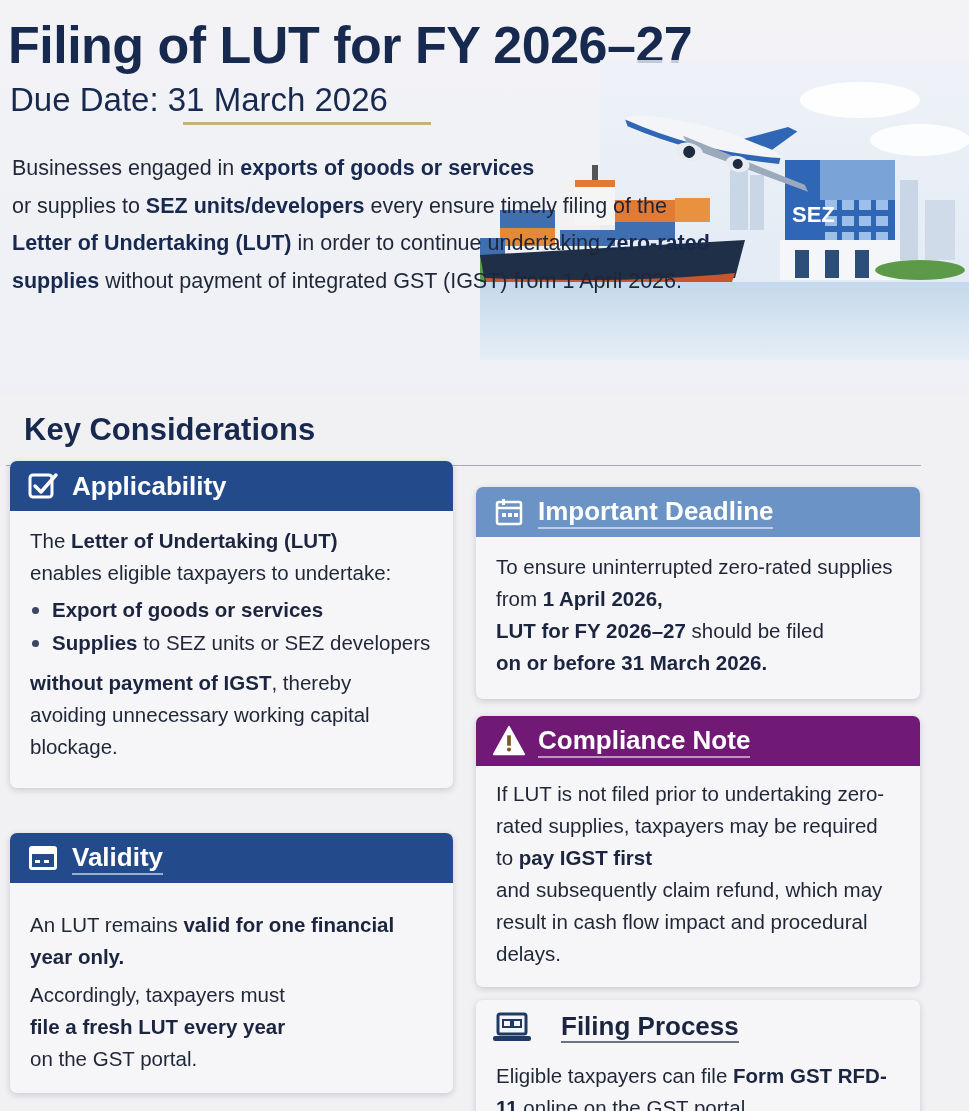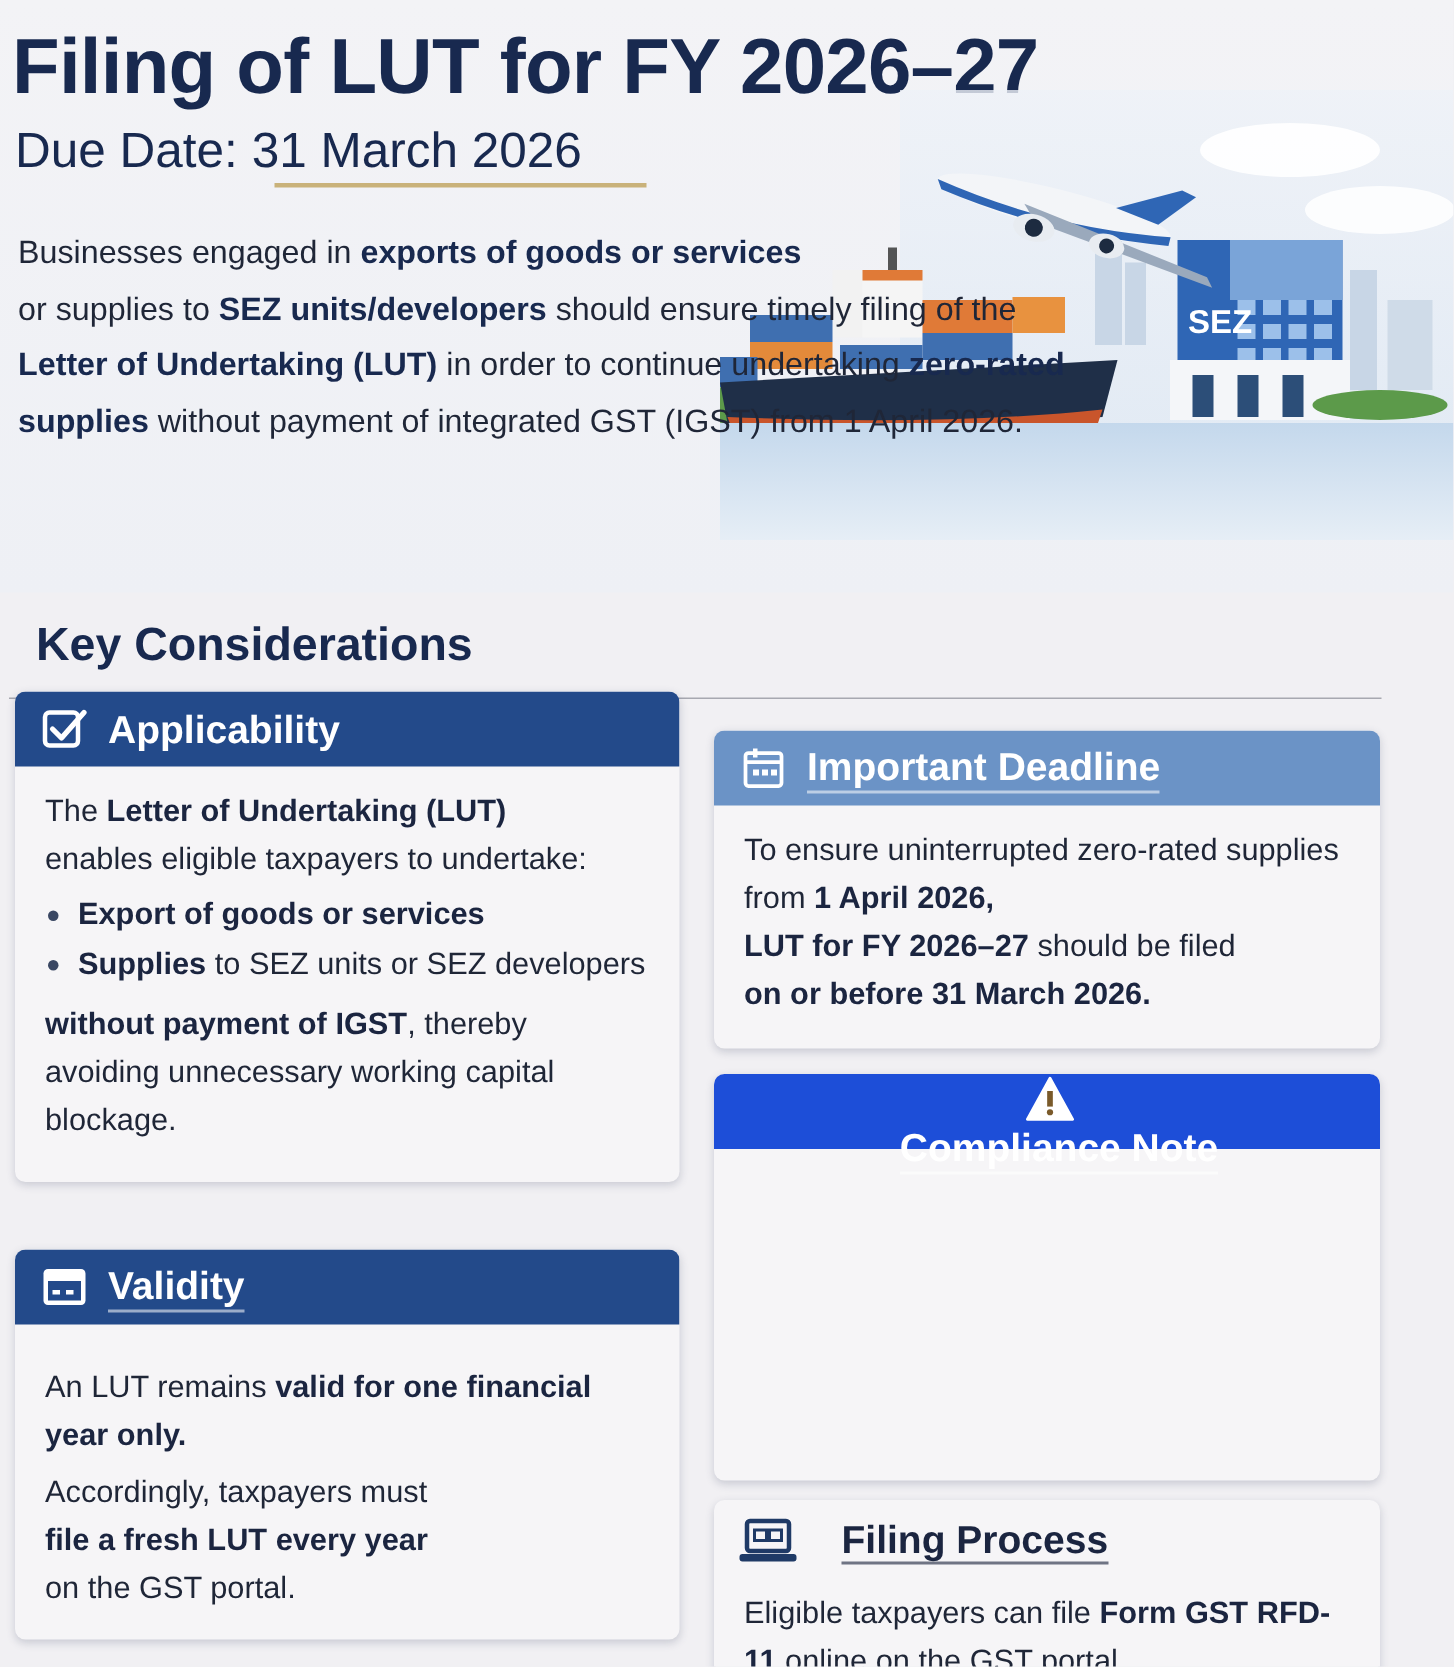--- a/index.html
+++ b/index.html
@@ -36,21 +36,21 @@
   .card-head .ic { width: 34px; height: 34px; margin-right: 12px; display: flex; align-items: center; justify-content: center; }
   .card-head .lbl { border-bottom: 2px solid rgba(255,255,255,0.55); padding-bottom: 1px; line-height: 30px; }
   .card-body { padding: 14px 20px 12px 20px; font-size: 20.5px; line-height: 32px; color: #1f2637; }
   .card-body b { color: #1b2540; }
   .card-body ul { list-style: none; margin: 4px 0 8px 0; }
   .card-body li { position: relative; padding-left: 22px; line-height: 33px; }
   .card-body li::before { content: ""; position: absolute; left: 2px; top: 14px; width: 7px; height: 7px; border-radius: 50%; background: #3a4763; }
 
   .h-navy { background: #234a8a; }
   .h-light { background: #6b93c6; }
-  .h-gold { background: #1d4ed8; flex-direction: column; }
+  .h-gold { background: #701a75; }
 
   #card-applicability { left: 10px; top: 461px; width: 443px; height: 327px; }
   #card-deadline { left: 476px; top: 487px; width: 444px; height: 212px; }
   #card-compliance { left: 476px; top: 716px; width: 444px; height: 271px; }
   #card-validity { left: 10px; top: 833px; width: 443px; height: 260px; }
   #card-filing { left: 476px; top: 1000px; width: 444px; height: 140px; }
 
   .filing-head { height: 54px; display: flex; align-items: center; padding-left: 16px; color: #1b2540; font-size: 26px; font-weight: 700; }
   .filing-head .ic { width: 40px; height: 34px; margin-right: 10px; display: flex; align-items: center; }
   .filing-head .lbl { border-bottom: 2px solid #6f7484; line-height: 30px; margin-left: 19px; }
@@ -138,21 +138,21 @@
         <path d="M60 22 L190 40 L195 46 L70 32 Z" fill="#9aa9bc"></path>
         <ellipse cx="70" cy="36" rx="14" ry="9" fill="#e8ecf1"></ellipse>
         <circle cx="70" cy="36" r="6" fill="#1d2b40"></circle>
         <ellipse cx="120" cy="36" rx="12" ry="8" fill="#e8ecf1"></ellipse>
         <circle cx="120" cy="36" r="5" fill="#1d2b40"></circle>
       </g>
     </svg>
 
     <div class="intro">
       <span>Businesses engaged in </span><b>exports of goods or services</b><br>
-      <span> or supplies to </span><b>SEZ units/developers</b><span> should ensure timely filing of the </span><br>
+      <span> or supplies to </span><b>SEZ units/developers</b><span> every ensure timely filing of the </span><br>
       <b>Letter of Undertaking (LUT)</b><span> in order to continue undertaking </span><b>zero-rated supplies</b><span> without payment of integrated GST (IGST) from 1 April 2026.</span>
     </div>
   </div>
 
   <div class="kc-title">Key Considerations</div>
   <div class="kc-rule"></div>
 
   <div class="card" id="card-applicability">
     <div class="card-head h-navy">
       <span class="ic">
@@ -199,20 +199,24 @@
     <div class="card-head h-gold">
       <span class="ic">
         <svg width="36" height="34" viewBox="0 0 36 34">
             <path d="M18 2 L34 31 L2 31 Z" fill="#fff" stroke="#fff" stroke-width="2" stroke-linejoin="round"></path>
             <rect x="16" y="11" width="4" height="11" fill="#7a5a2a"></rect>
             <circle cx="18" cy="26" r="2.2" fill="#7a5a2a"></circle>
           </svg>
       </span>
       <span class="lbl">Compliance Note</span>
     </div>
+    <div class="card-body" style="padding-top:12px">
+      <div><span>If LUT is not filed prior to undertaking zero-rated supplies, taxpayers may be required to </span><b>pay IGST first</b></div>
+      <div>and subsequently claim refund, which may result in cash flow impact and procedural delays.</div>
+    </div>
   </div>
 
   <div class="card" id="card-validity">
     <div class="card-head h-navy">
       <span class="ic">
         <svg width="32" height="30" viewBox="0 0 32 30">
             <rect x="2" y="3" width="28" height="24" rx="3" fill="#fff"></rect>
             <rect x="5" y="11" width="22" height="13" fill="#234a8a"></rect>
             <rect x="8" y="17" width="5" height="3" fill="#fff"></rect>
             <rect x="17" y="17" width="5" height="3" fill="#fff"></rect>

